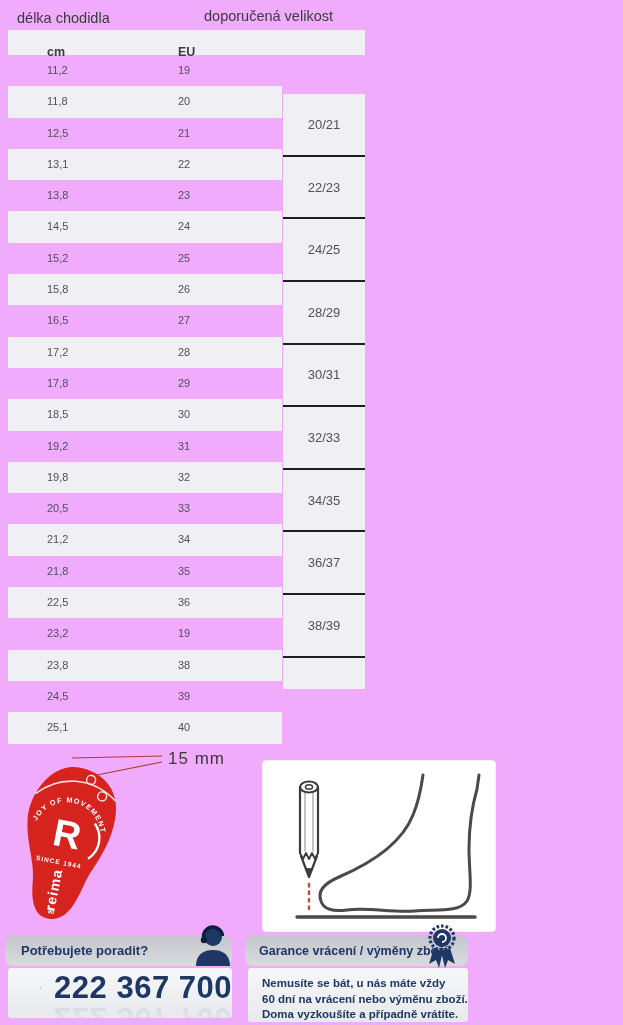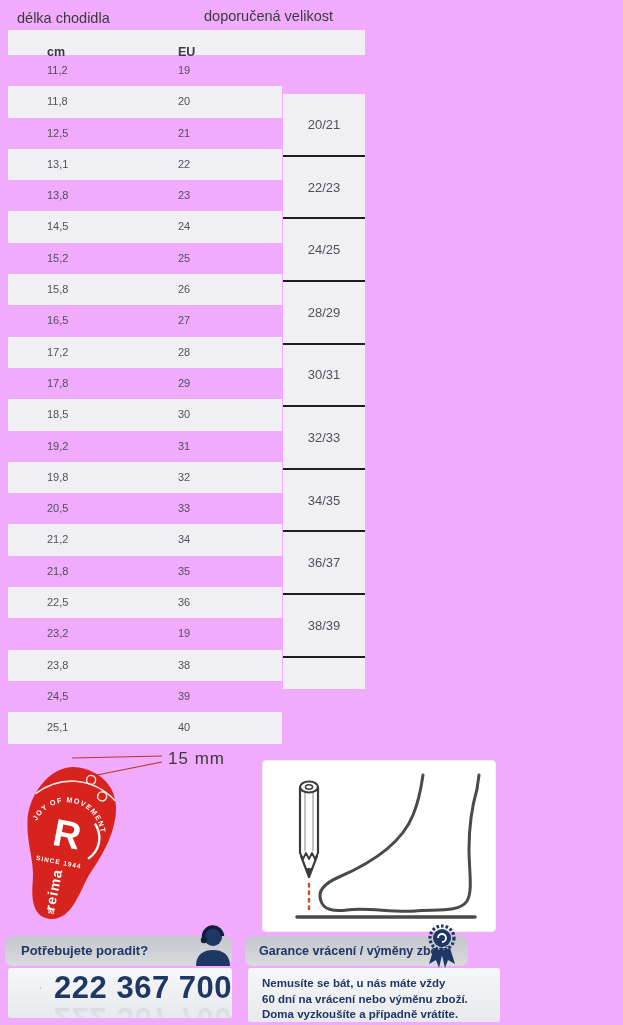--- a/index.html
+++ b/index.html
@@ -50,21 +50,21 @@
 
   .info-box{position:absolute;background:linear-gradient(180deg,#f6f7f8 0%,#e7e9ec 100%);
             border-radius:3px;overflow:hidden;}
   #phone-box{left:8px;top:968px;width:224px;height:50px;}
   .phone-line{display:flex;align-items:center;height:40px;padding-left:32px;gap:13px;}
   .phone-number{font-size:31px;font-weight:bold;color:#1e3765;letter-spacing:.5px;
                 white-space:nowrap;}
   .phone-reflection{transform:scaleY(-1);margin-top:-10px;opacity:.15;
                     -webkit-mask-image:linear-gradient(to top,rgba(0,0,0,.8),transparent 75%);
                     mask-image:linear-gradient(to top,rgba(0,0,0,.8),transparent 75%);}
-  #guarantee-box{left:248px;top:968px;width:252px;height:54px;padding:8px 0 0 14px;
+  #guarantee-box{left:248px;top:968px;width:220px;height:54px;padding:8px 0 0 14px;
                  box-sizing:border-box;}
   .g-line{font-size:11.5px;font-weight:bold;color:#1e3765;line-height:15.5px;}
 </style>
 </head>
 <body>
 
 <div id="page">
 
   <div id="title-left" class="page-title">délka chodidla</div>
   <div id="title-right" class="page-title">doporučená velikost</div>

